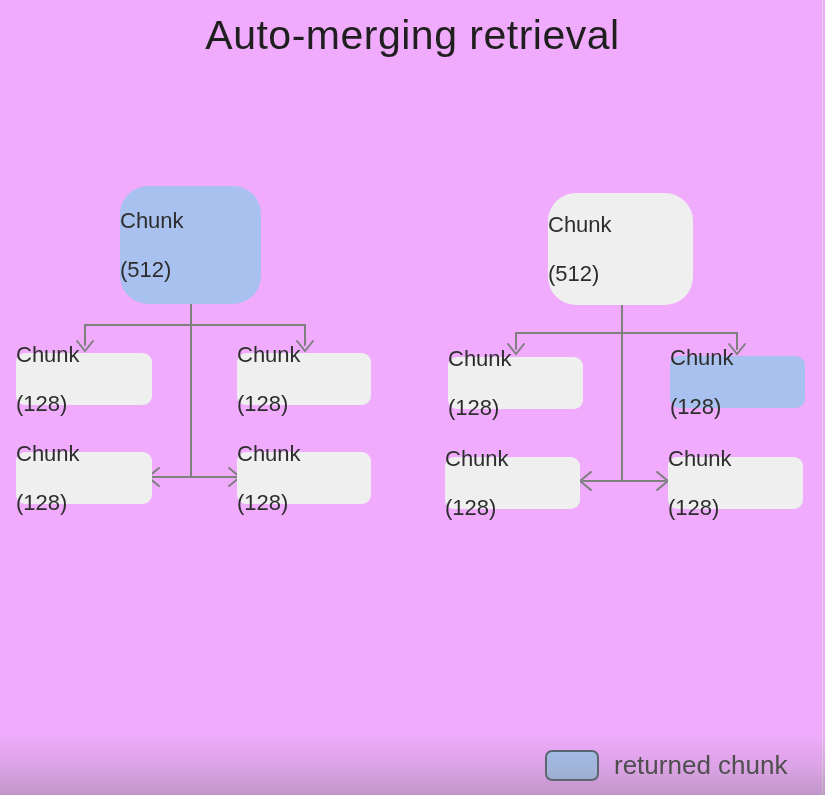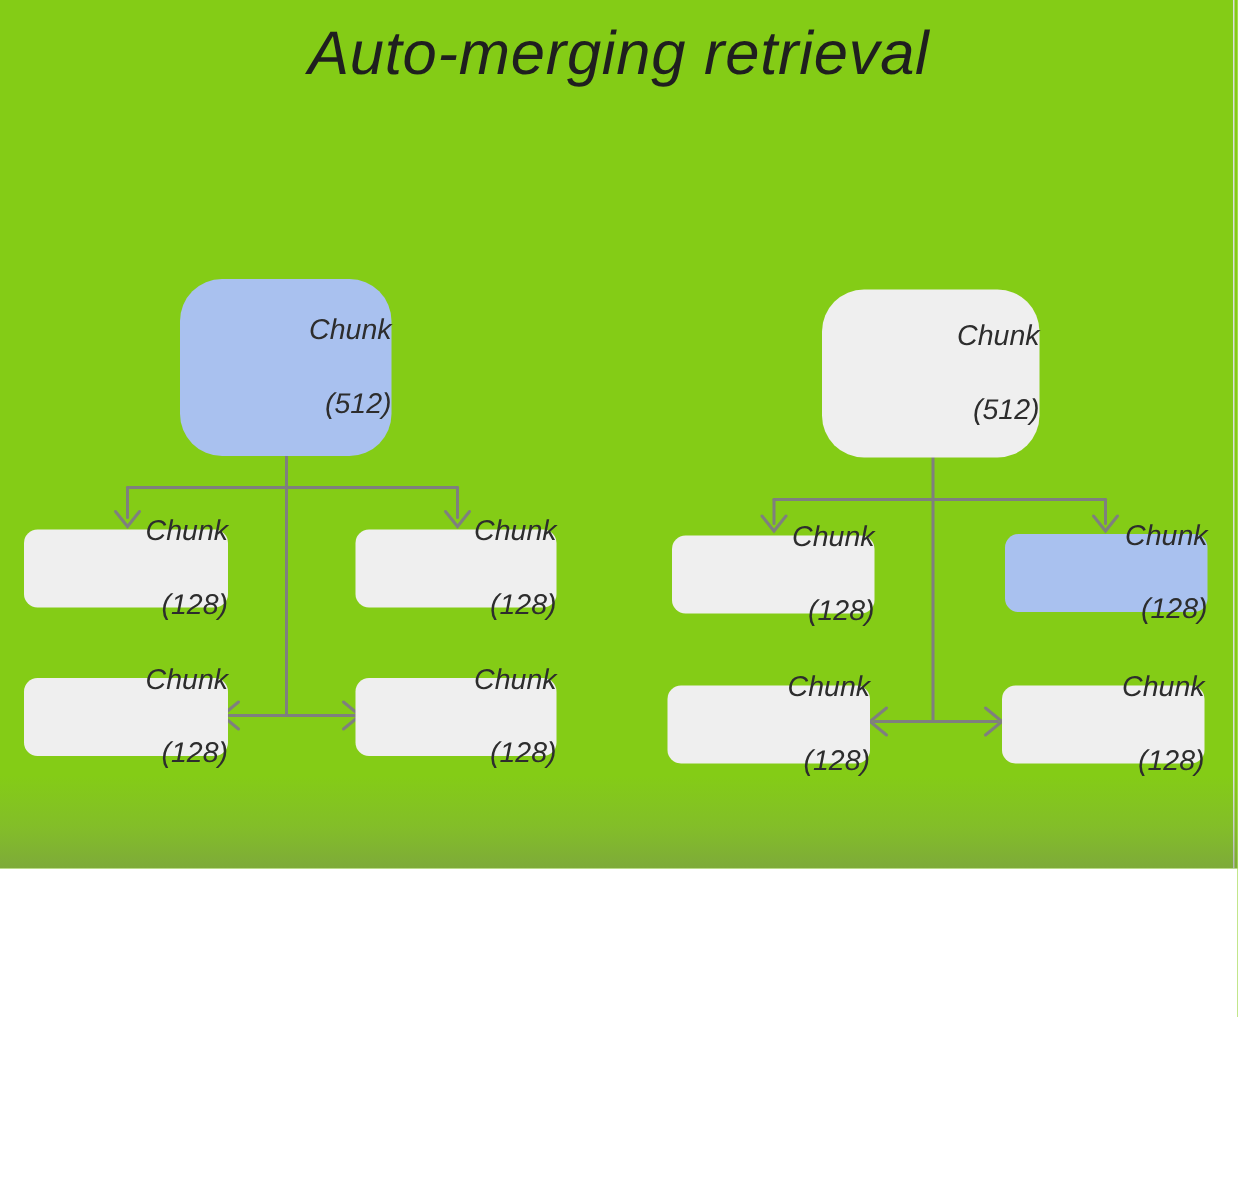--- a/index.html
+++ b/index.html
@@ -2,24 +2,23 @@
 <html><head>
 <meta charset="utf-8">
 <style>
   html,body{margin:0;padding:0;}
   body{
     font-family:"Liberation Sans","DejaVu Sans",sans-serif;
     background:#ffffff;
   }
   .canvas{
     position:relative;
-    width:825px;height:579px;
-    background:#84cc16;
+    width:825px;height:795px;
+    background:#f0abfc;
     overflow:hidden;
-    font-style:italic;
   }
   .page-title{
     position:absolute;
     top:12px;left:0;width:100%;
     margin:0;
     text-align:center;
     font-size:41px;
     font-weight:500;
     letter-spacing:0.5px;
     color:#1f1f1f;
@@ -30,25 +29,25 @@
   .connectors path{
     stroke:#7f7f7f;
     stroke-width:2;
     fill:none;
     stroke-linecap:round;
   }
   .node{
     position:absolute;
     display:flex;
     flex-direction:column;
-    align-items:flex-end;
+    align-items:flex-start;
     justify-content:center;
     background:#efefef;
     border-radius:9px;
-    font-size:19px;
+    font-size:22px;
     line-height:25px;
     color:#2d2d2d;
     text-align:center;
     gap:24px;
   }
   .node.root{border-radius:28px;}
   .node.returned{background:#a9c1ef;}
   .legend{
     position:absolute;
     left:545px;top:750px;

